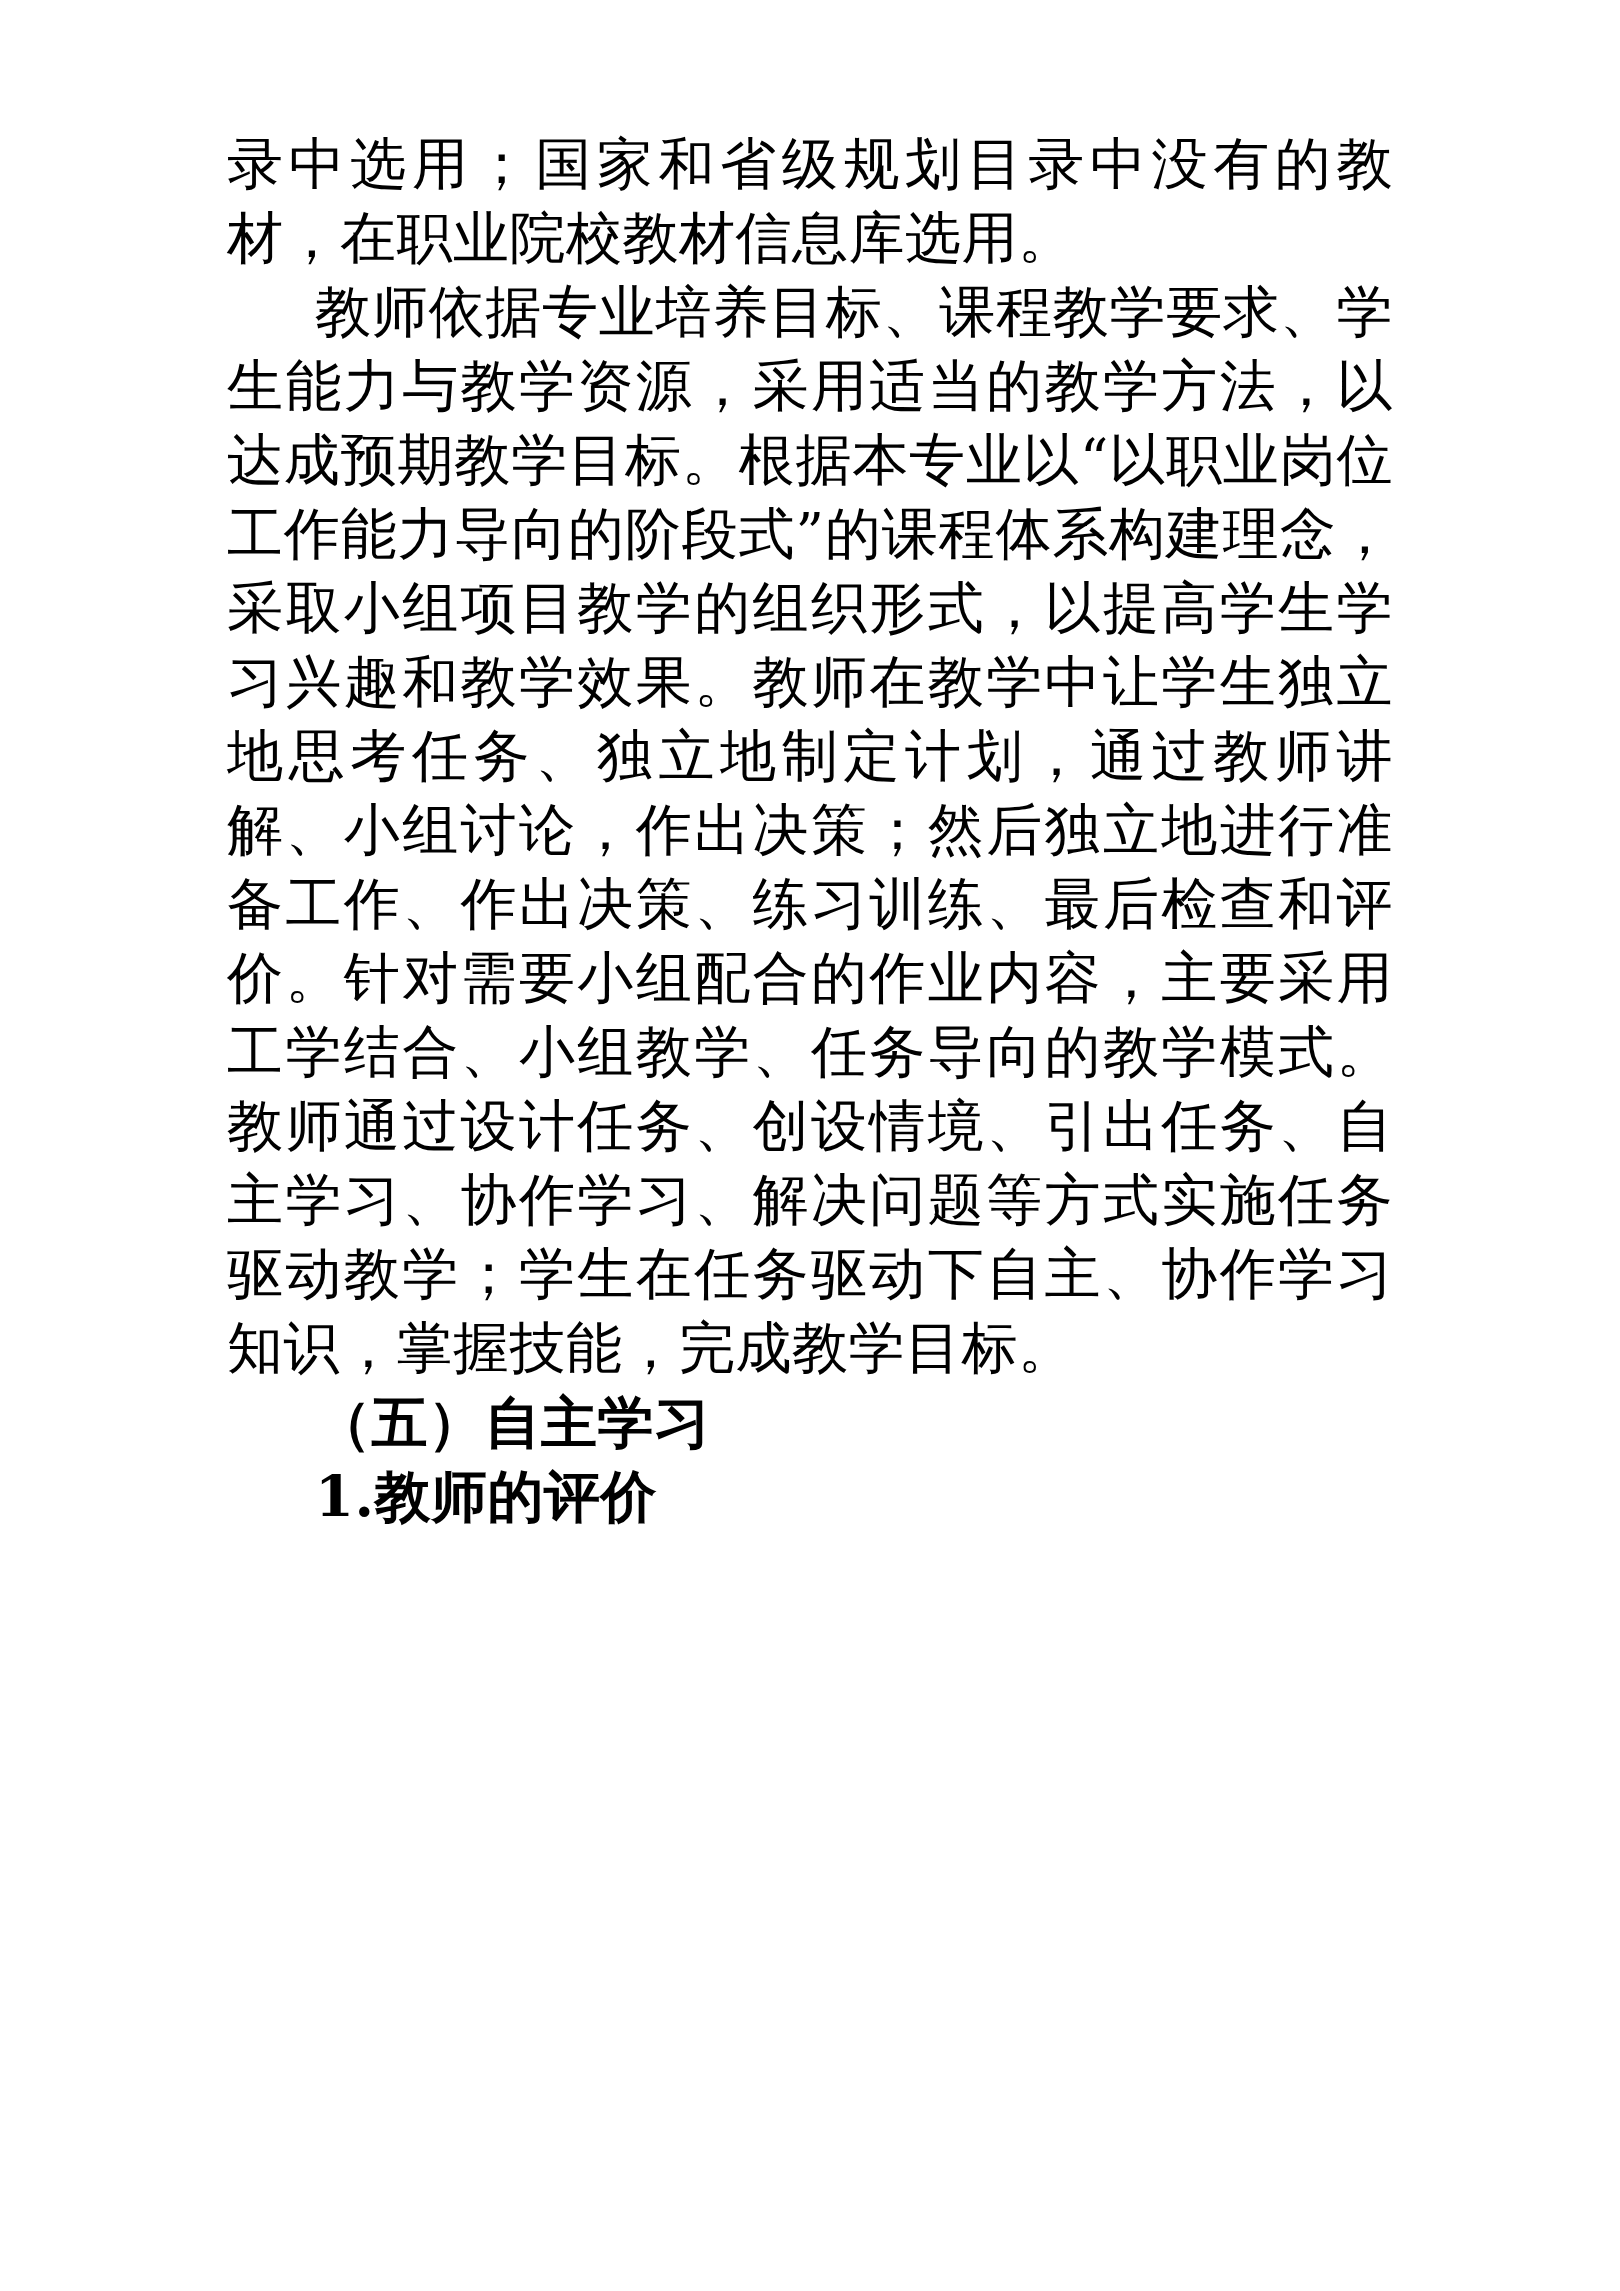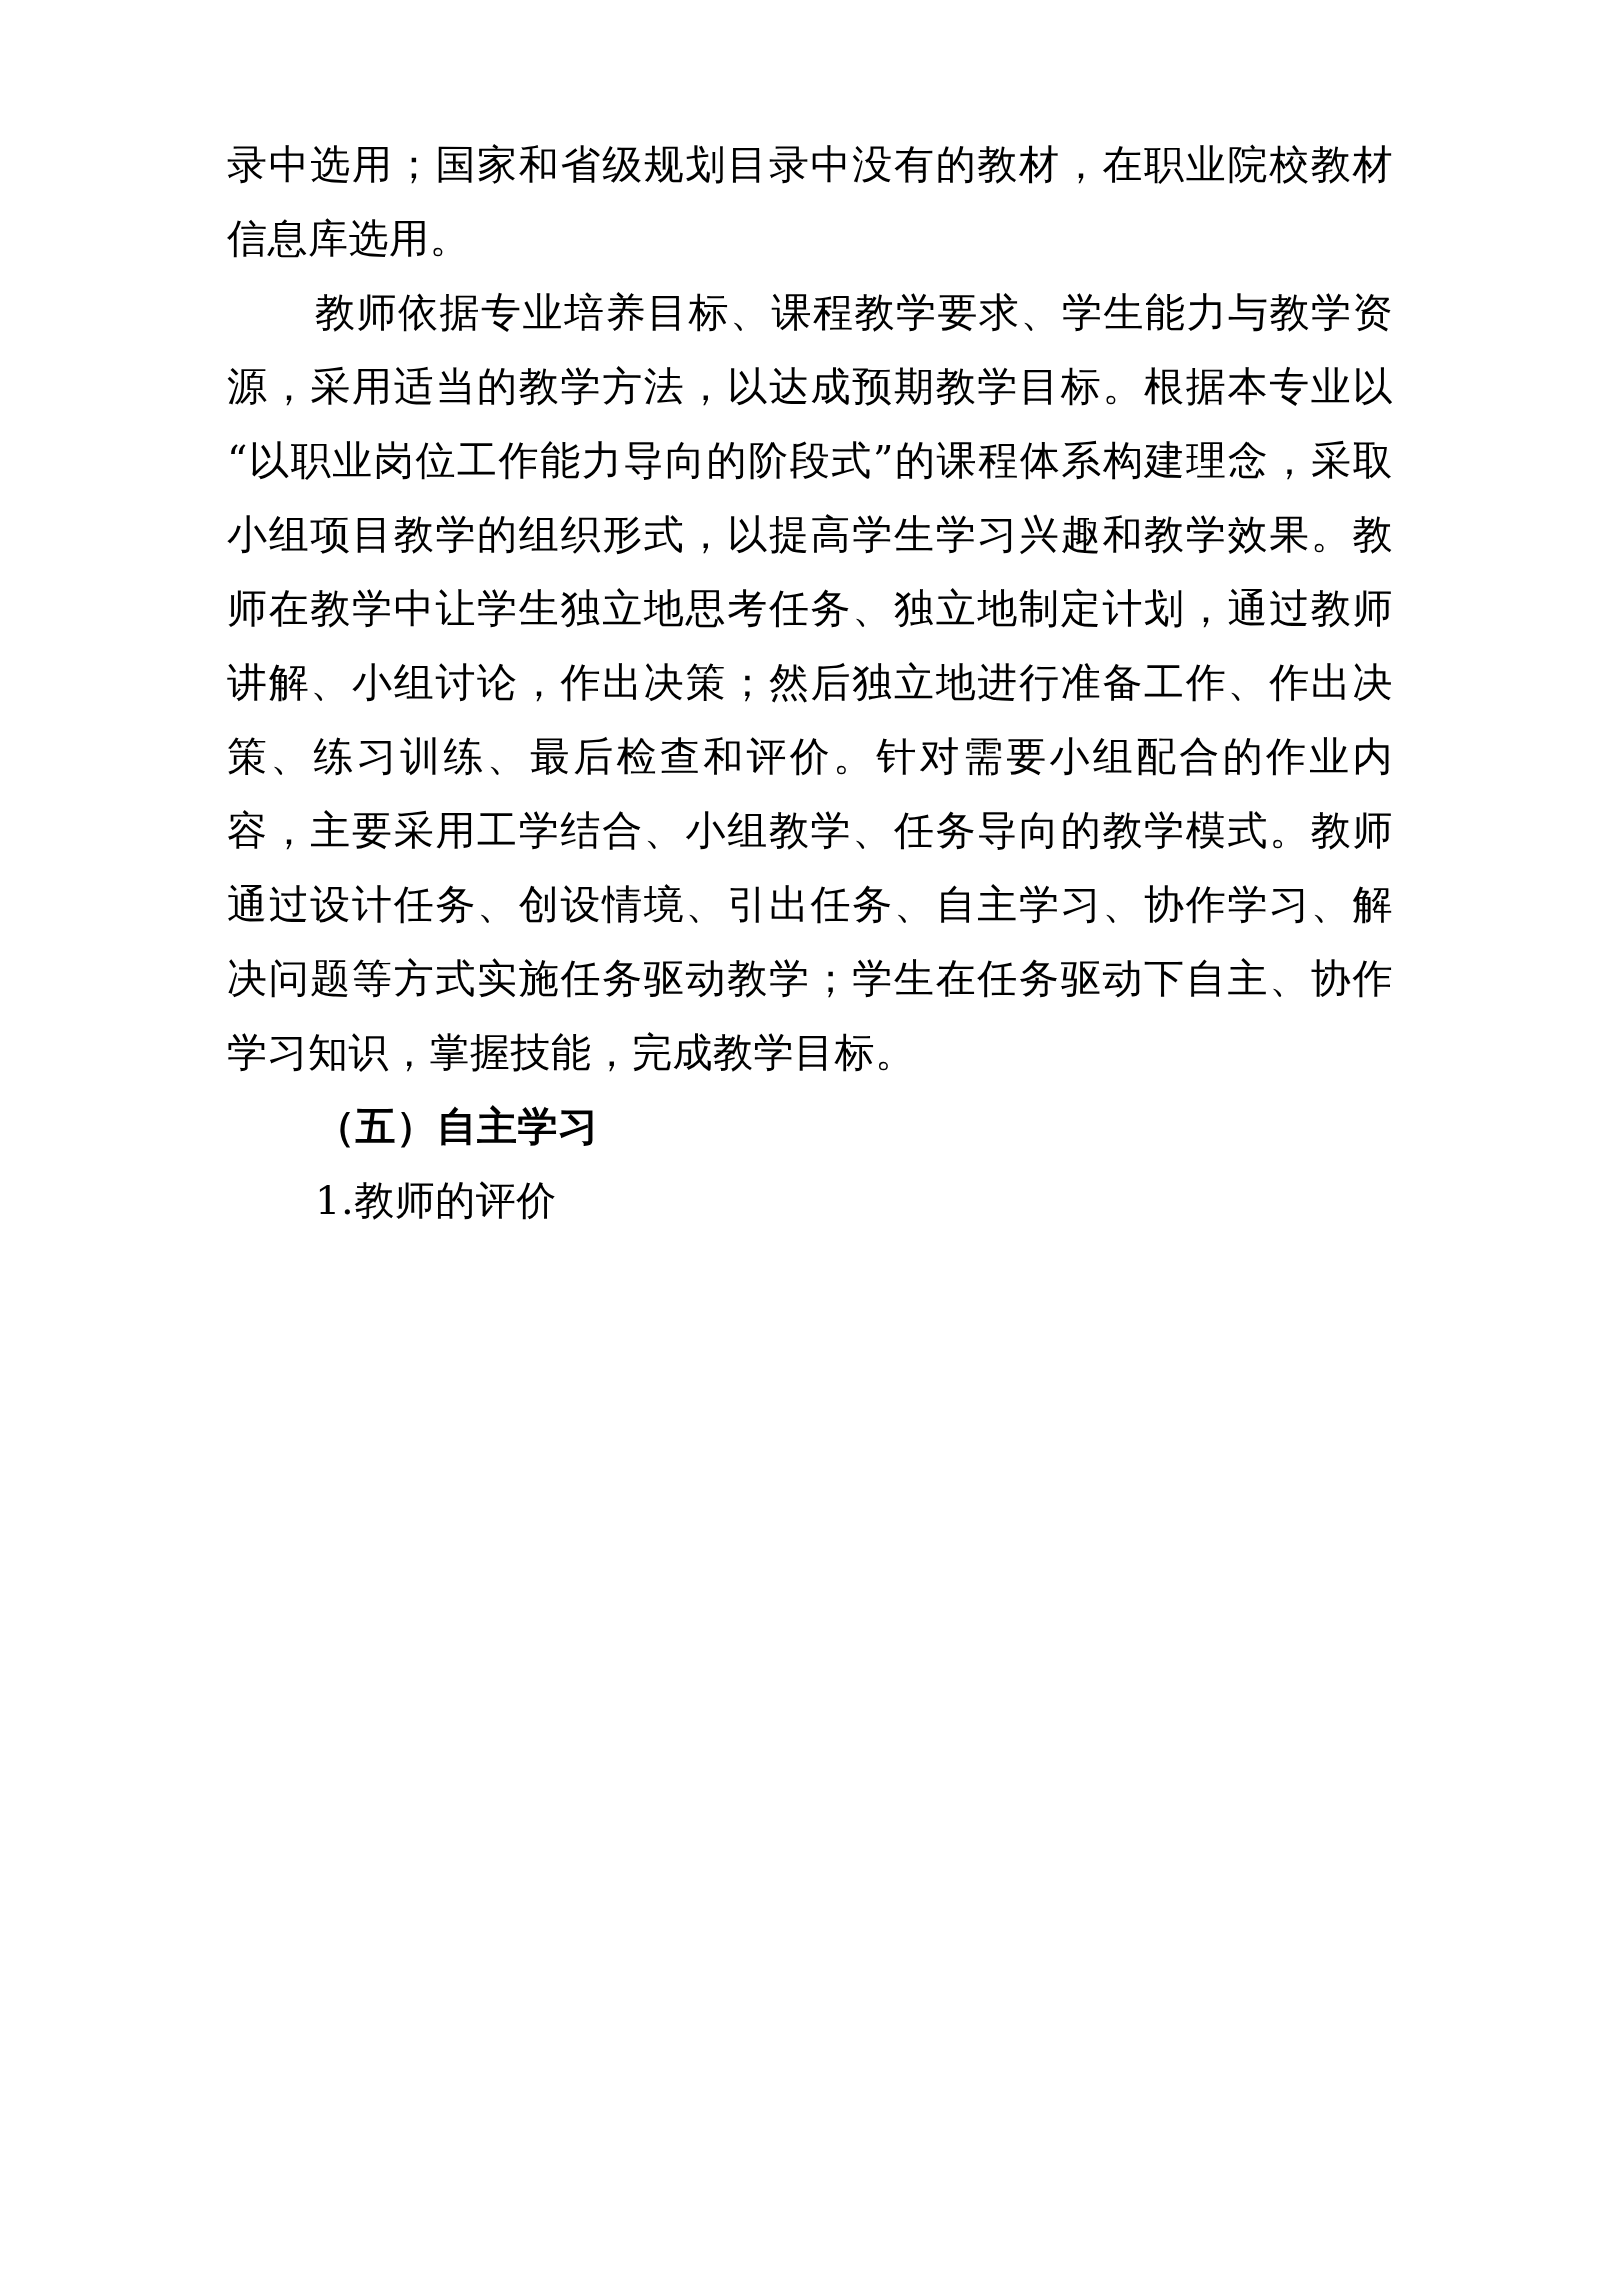--- a/index.html
+++ b/index.html
@@ -17,40 +17,40 @@
     font-family: "DejaVu Serif", "Liberation Serif", serif;
     color: #000000;
     overflow: hidden;
   }
   .doc-body {
     width: 1166px;
     margin: 0 auto;
   }
   p {
     margin: 0;
-    font-size: 40px;
+    font-size: 56px;
     line-height: 74px;
     letter-spacing: 0.5px;
     text-align: justify;
     text-justify: inter-ideograph;
     font-weight: 500;
   }
   p.indent {
     text-indent: 88px;
   }
   p.cont {
     text-indent: 0;
   }
   .heading {
     text-indent: 88px;
     font-weight: 600;
   }
   .subheading {
     text-indent: 88px;
-    font-weight: 400;
+    font-weight: 700;
   }
 </style>
 </head>
 <body>
 
 <div class="page">
   <div class="doc-body">
 
     <p class="cont">录中选用；国家和省级规划目录中没有的教材，在职业院校教材信息库选用。</p>
 

